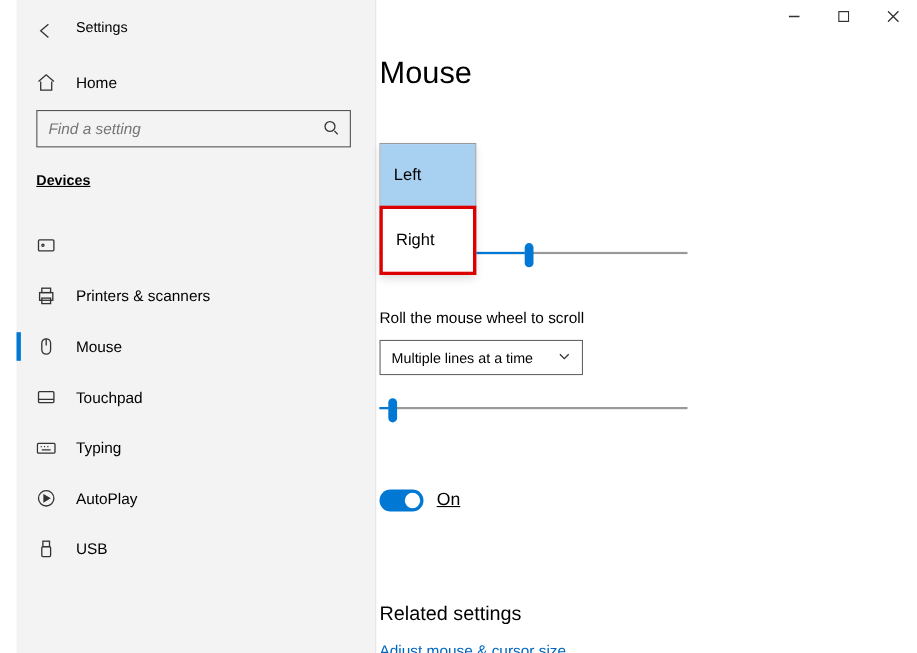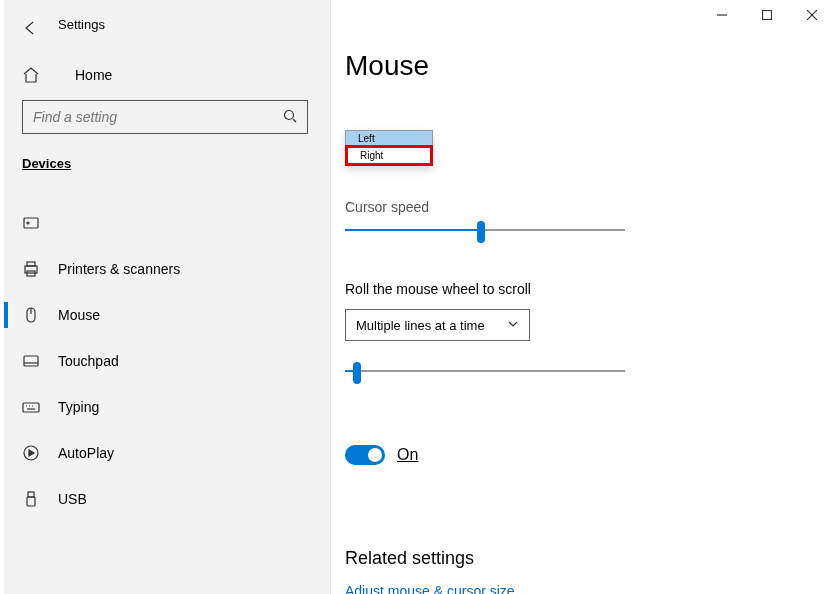--- a/index.html
+++ b/index.html
@@ -1,37 +1,37 @@
 <!DOCTYPE html>
 <html><head>
 <meta charset="utf-8">
 <style>
 * { margin: 0; padding: 0; box-sizing: border-box; font-family: 'Segoe UI', Tahoma, sans-serif; }
 body { width: 834px; height: 594px; background: #fff; overflow: hidden; position: relative; }
-.sidebar { position: absolute; left: 4px; top: 0; width: 327px; height: 594px; background: #f3f3f3; border-right: 1px solid #e6e6e6; }
+.sidebar { position: absolute; left: 15px; top: 0; width: 327px; height: 594px; background: #f3f3f3; border-right: 1px solid #e6e6e6; }
 .titlebar { position: absolute; top: 0; right: 0; display: flex; }
 .titlebtn { width: 45px; height: 30px; display: flex; align-items: center; justify-content: center; cursor: pointer; font-size: 10px; }
 .back { position: absolute; left: 18px; top: 20px; font-size: 16px; cursor: pointer; }
 .apptitle { position: absolute; left: 54px; top: 17px; font-size: 13px; }
-.home { position: absolute; left: 18px; top: 66px; display: flex; align-items: center; gap: 35px; cursor: pointer; }
+.home { position: absolute; left: 18px; top: 66px; display: flex; align-items: center; gap: 18px; cursor: pointer; }
 .home .icon { width: 18px; height: 18px; }
 .home span { font-size: 14px; }
 .search { position: absolute; left: 18px; top: 100px; width: 286px; height: 34px; border: 1px solid #555; display: flex; align-items: center; padding: 0 10px; background: #f3f3f3; }
 .search input { border: none; background: transparent; outline: none; flex: 1; font-size: 14px; color: #666; font-style: italic; }
 .search .sicon { font-size: 14px; color: #444; }
 .section { position: absolute; left: 18px; top: 156px; font-size: 13px; font-weight: 600; text-decoration: underline; }
 .navlist { position: absolute; left: 0; top: 200px; width: 100%; }
 .navitem { display: flex; align-items: center; height: 46px; padding-left: 18px; gap: 18px; cursor: pointer; font-size: 14px; position: relative; }
 .navitem.active::before { content: ''; position: absolute; left: 0; top: 10px; width: 4px; height: 26px; background: #0078d4; }
 .navitem .icon { width: 18px; height: 18px; display: flex; align-items: center; justify-content: center; }
 .main { position: absolute; left: 345px; top: 50px; width: 470px; }
 .pagetitle { font-size: 28px; font-weight: 400; margin-bottom: 28px; }
 .label { font-size: 14px; margin-bottom: 12px; }
 .dropdown-open { width: 88px; border: 1px solid #999; background: #fff; box-shadow: 0 4px 8px rgba(0,0,0,0.15); position: absolute; left: 345px; top: 130px; z-index: 10; }
-.dropdown-open .opt { padding: 2px 12px; font-size: 10px; cursor: pointer; }
+.dropdown-open .opt { padding: 20px 12px; font-size: 15px; cursor: pointer; }
 .dropdown-open .opt.sel { background: #a8d0f0; }
 .dropdown-open .opt.hl { border: 3px solid #d00; margin: -1px; }
 .cursor-lbl { position: absolute; left: 345px; top: 199px; font-size: 14px; color: #555; z-index: 5; }
 .slider1 { position: absolute; left: 345px; top: 221px; width: 280px; height: 20px; }
 .track { position: absolute; top: 8px; left: 0; right: 0; height: 2px; background: #999; }
 .trackfill { position: absolute; top: 8px; left: 0; height: 2px; background: #0078d4; }
 .thumb { position: absolute; top: 0; width: 8px; height: 22px; border-radius: 4px; background: #0078d4; }
 .section2 { position: absolute; left: 345px; }
 .dropdown2 { width: 185px; height: 32px; border: 1px solid #666; display: flex; align-items: center; justify-content: space-between; padding: 0 10px; font-size: 13px; cursor: pointer; }
 .toggle { display: flex; align-items: center; gap: 12px; text-decoration: underline; }

